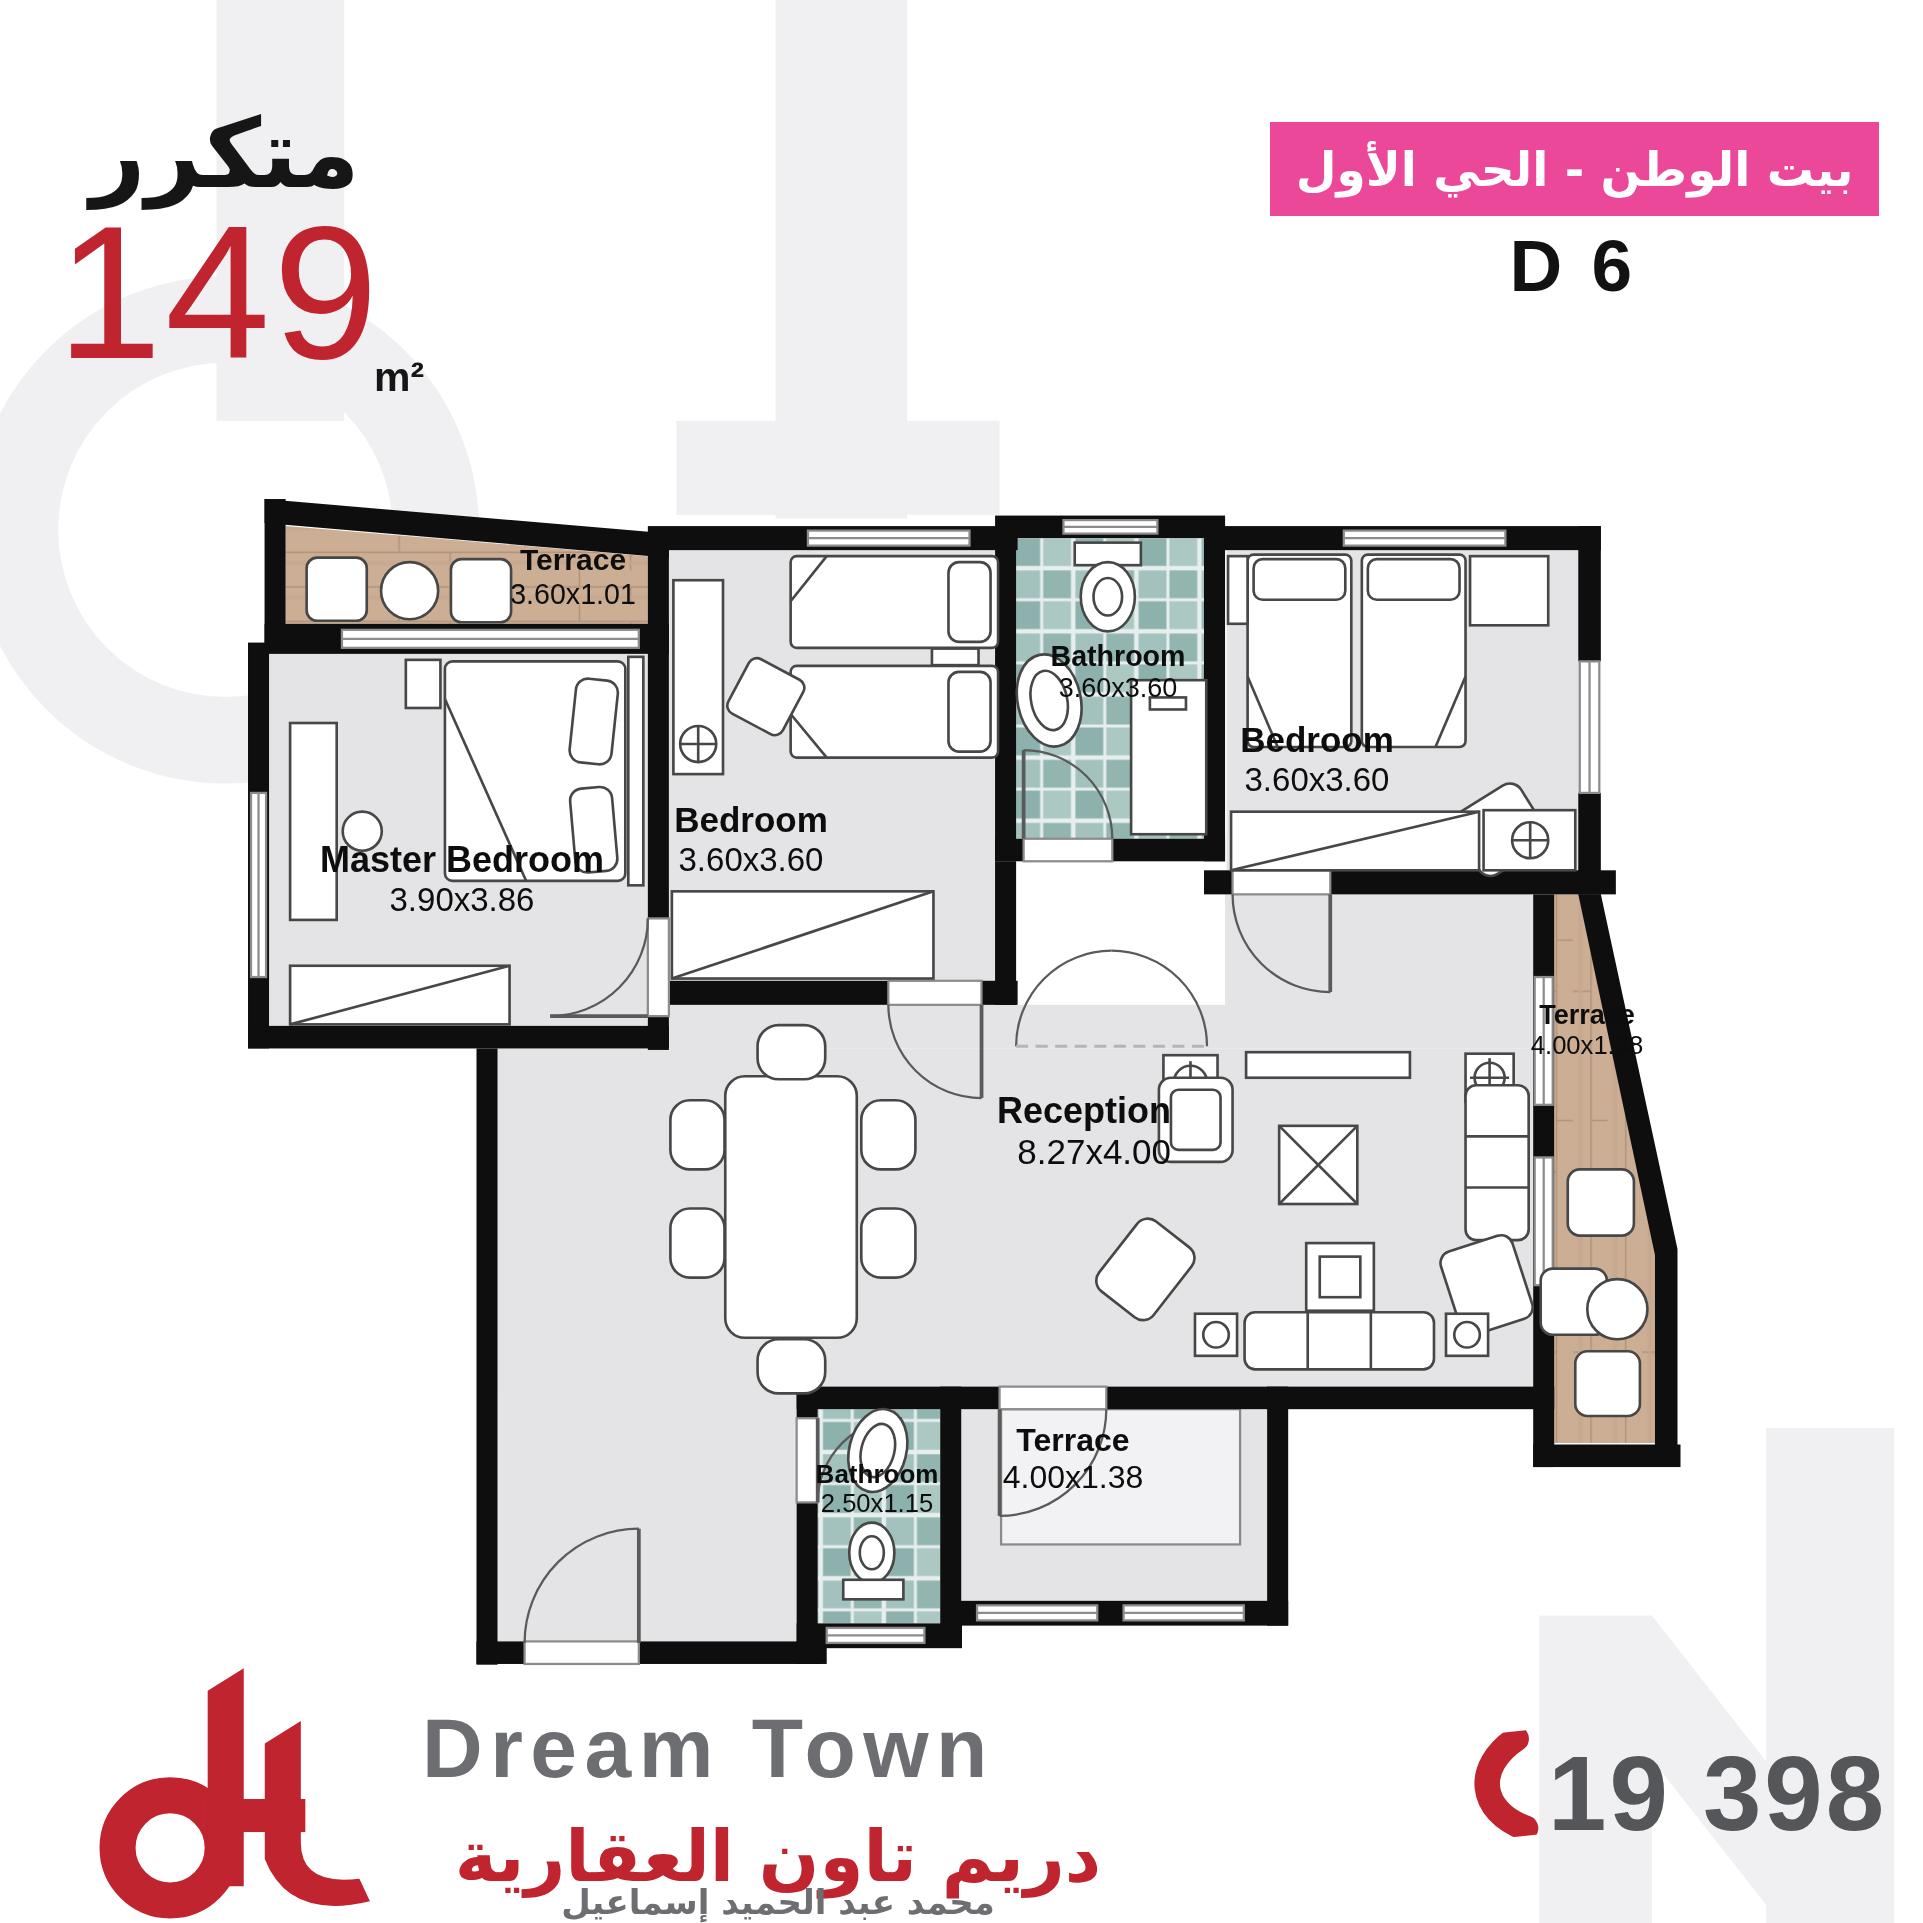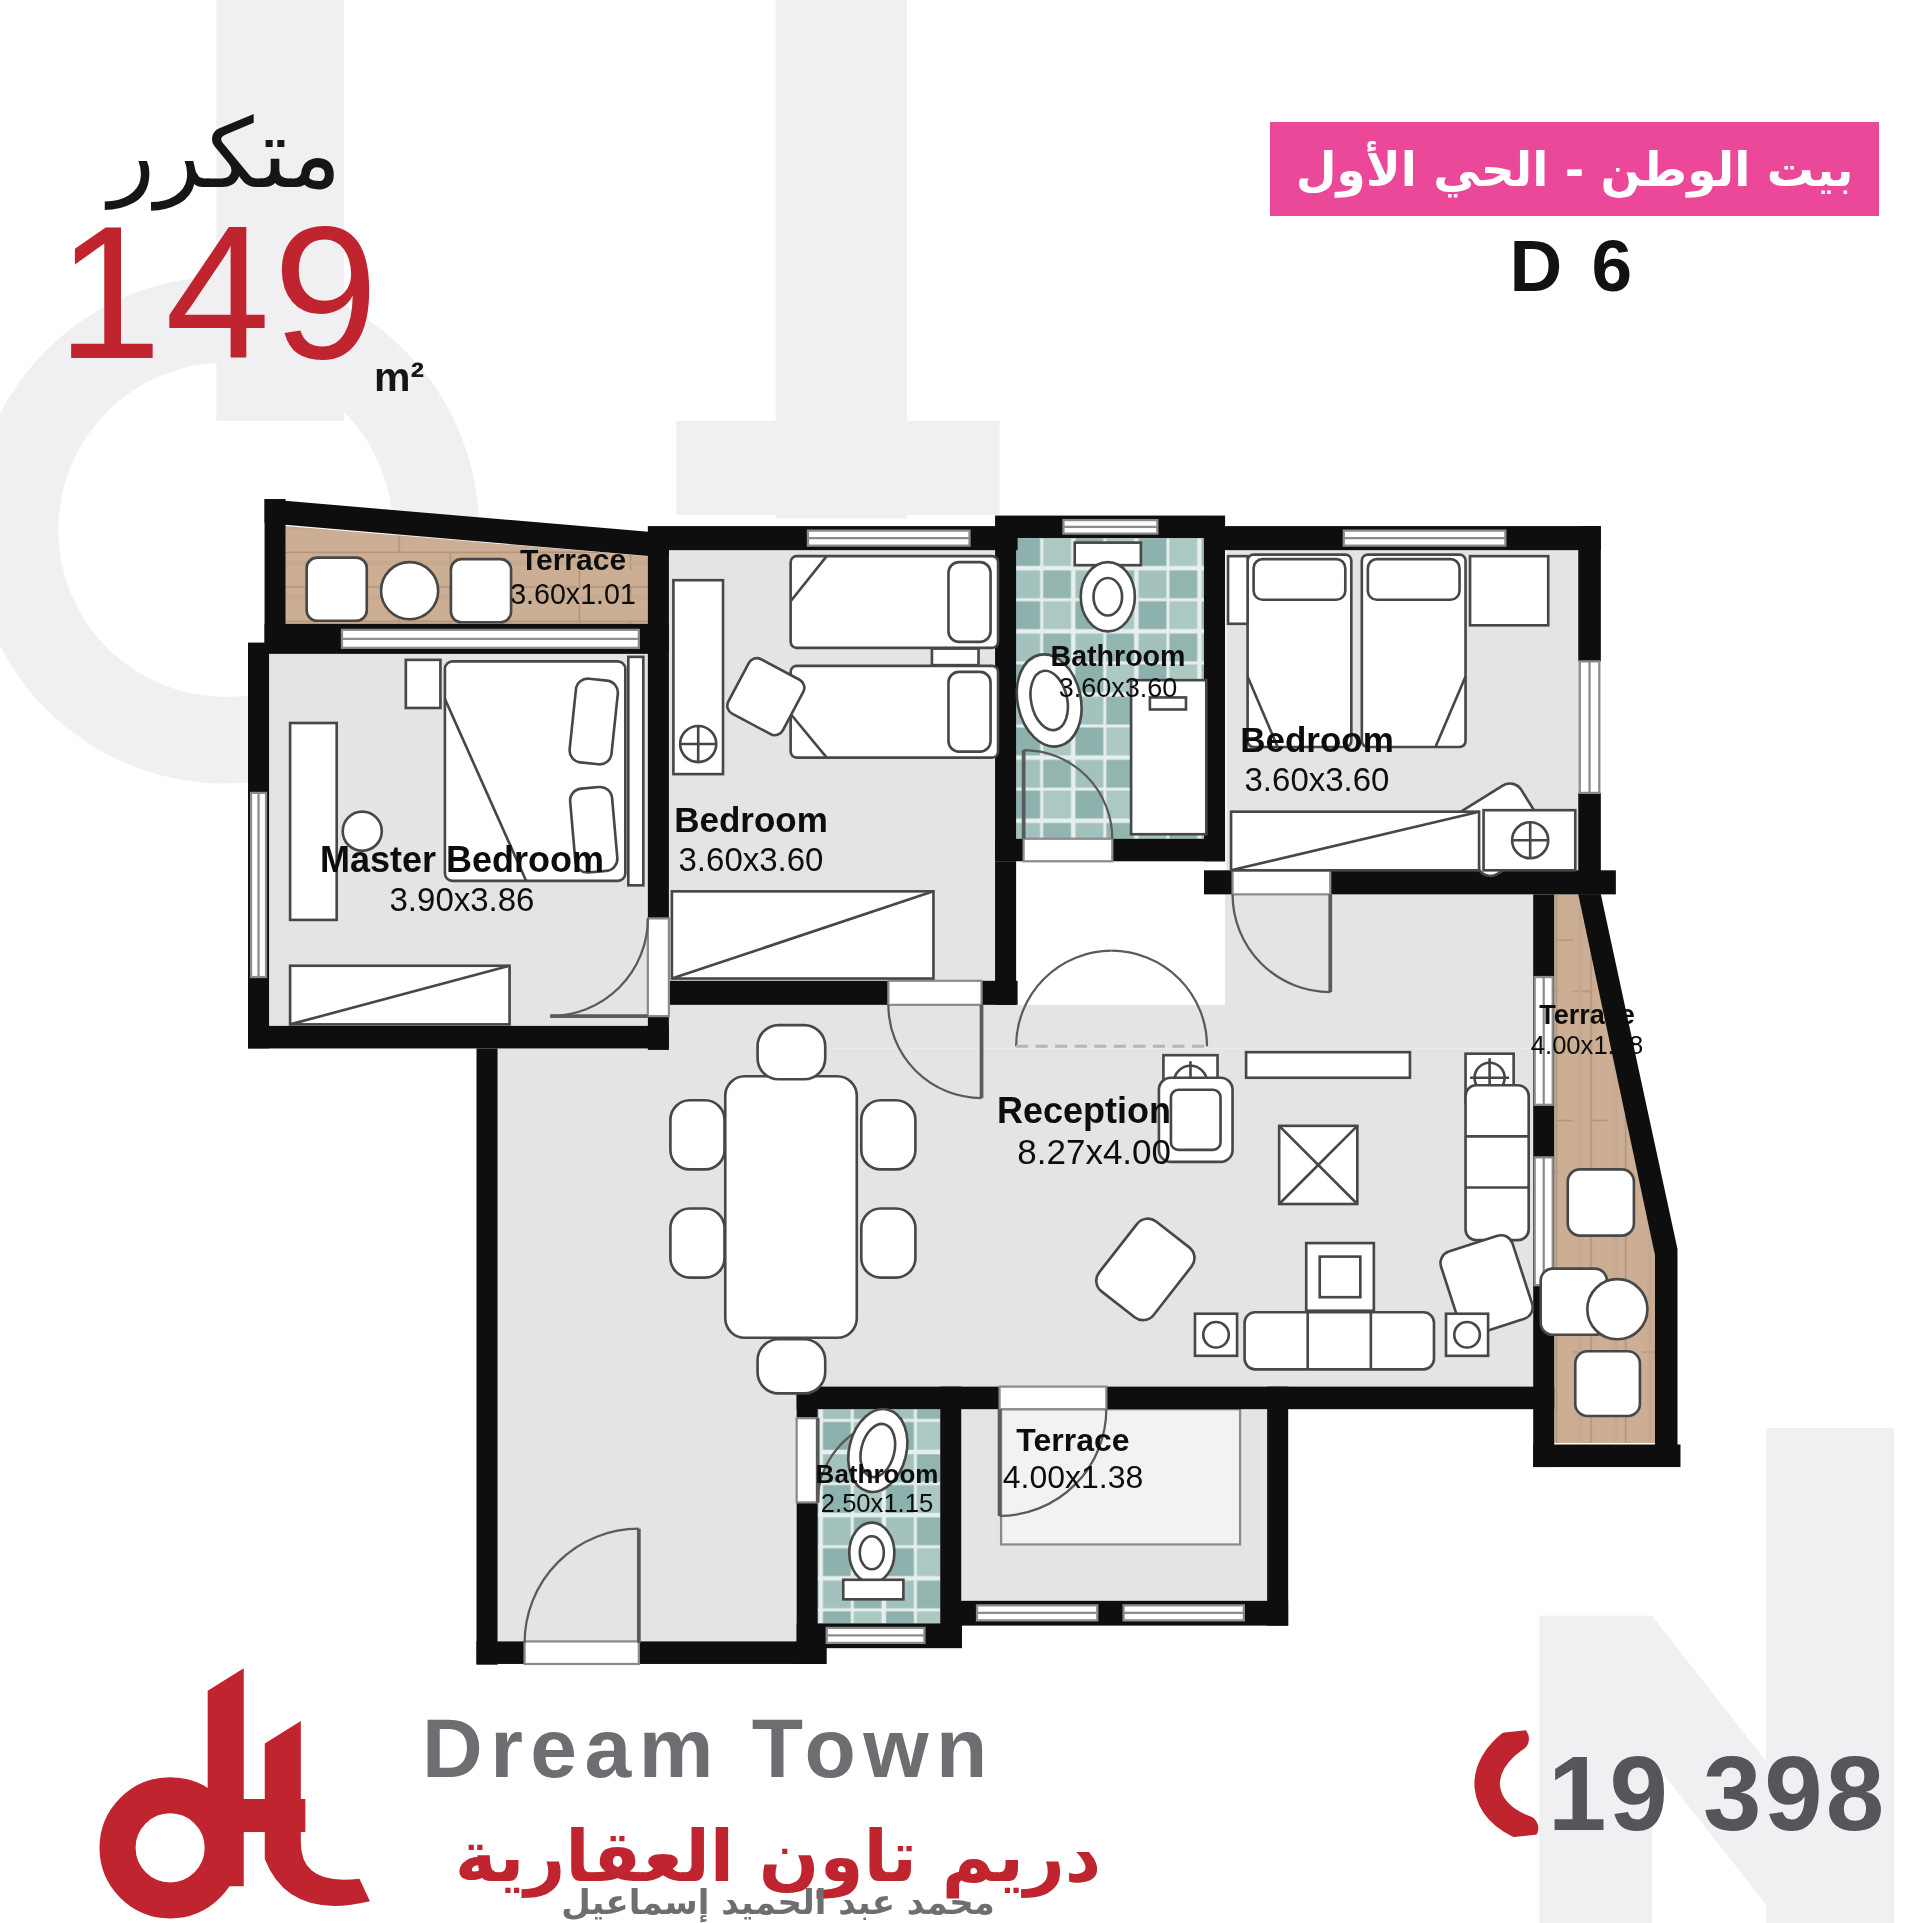--- a/index.html
+++ b/index.html
@@ -2,21 +2,21 @@
 <html style="font-size:12px"><head>
 <meta charset="utf-8">
 <style>
   html,body{margin:0;padding:0;background:#ffffff;}
   .canvas{position:relative;width:1924px;height:1924px;background:#ffffff;overflow:hidden;
           font-family:"Liberation Sans","DejaVu Sans",sans-serif;}
   .abs{position:absolute;}
   svg{display:block;}
   
   .unit-type{left:225px;top:154px;transform:translate(-50%,-50%);
-      font-family:"DejaVu Sans",sans-serif;font-size:96px;font-weight:400;color:#161616;
+      font-family:"DejaVu Sans",sans-serif;font-size:96px;font-weight:700;color:#161616;
       white-space:nowrap;direction:rtl;}
   .area-num{left:219px;top:292px;transform:translate(-50%,-50%);
       font-size:189px;font-weight:400;color:#c0242e;letter-spacing:3px;white-space:nowrap;}
   .area-unit{left:374px;top:310px;font-size:41px;font-weight:800;color:#161616;margin-top:44px;}
   .banner{left:1270px;top:122px;width:609px;height:94px;background:#ec4899;}
   .banner span{position:absolute;left:0;top:0;width:100%;height:100%;display:flex;
       align-items:center;justify-content:center;font-family:"DejaVu Sans",sans-serif;
       font-size:47px;font-weight:800;color:#ffffff;direction:rtl;}
   .unit-code{left:1573px;top:265px;transform:translate(-50%,-50%);
       font-size:73px;font-weight:900;color:#121212;letter-spacing:4.5px;white-space:nowrap;}

